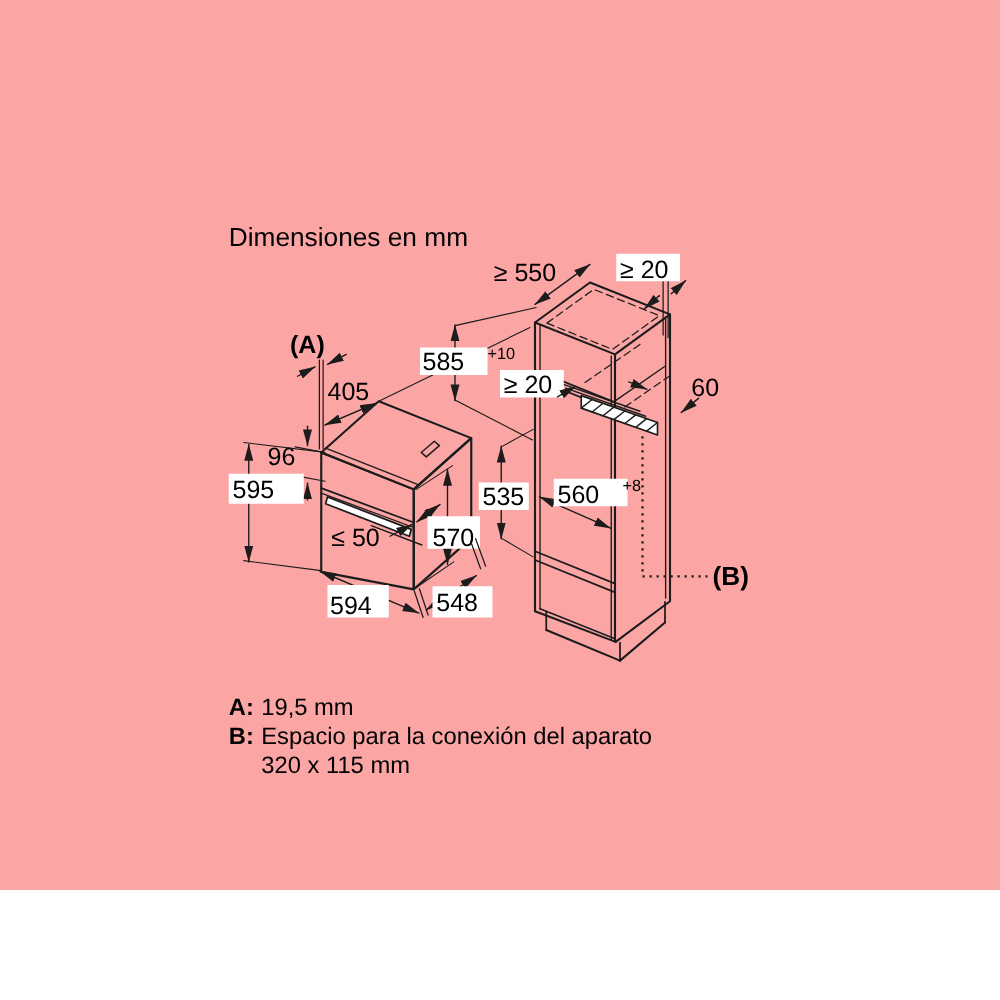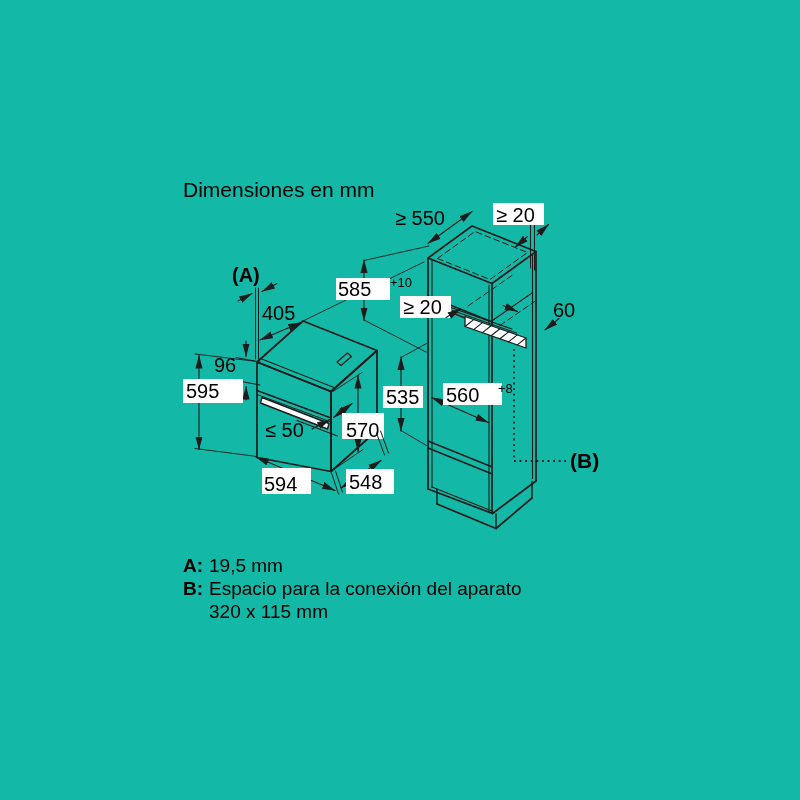--- a/index.html
+++ b/index.html
@@ -1,16 +1,16 @@
 <!DOCTYPE html>
 <html><head>
 <meta charset="utf-8">
 <style>
   html,body{margin:0;padding:0;background:#fff;}
-  .page{position:relative;width:800px;height:800px;background:#14b8a6;overflow:hidden;}
+  .page{position:relative;width:800px;height:712px;background:#fca5a5;overflow:hidden;}
   svg text{font-family:"Liberation Sans","DejaVu Sans",sans-serif;fill:#000;}
   .t21{font-size:21px;}
   .t20{font-size:20px;}
   .t19{font-size:19px;}
   .t13{font-size:13px;}
   .b{font-weight:bold;}
   .ln{fill:none;stroke:#1c1c1c;stroke-linejoin:round;stroke-linecap:round;}
   .s17{stroke-width:1.7;}
   .s14{stroke-width:1.4;}
   .s13{stroke-width:1.3;}

